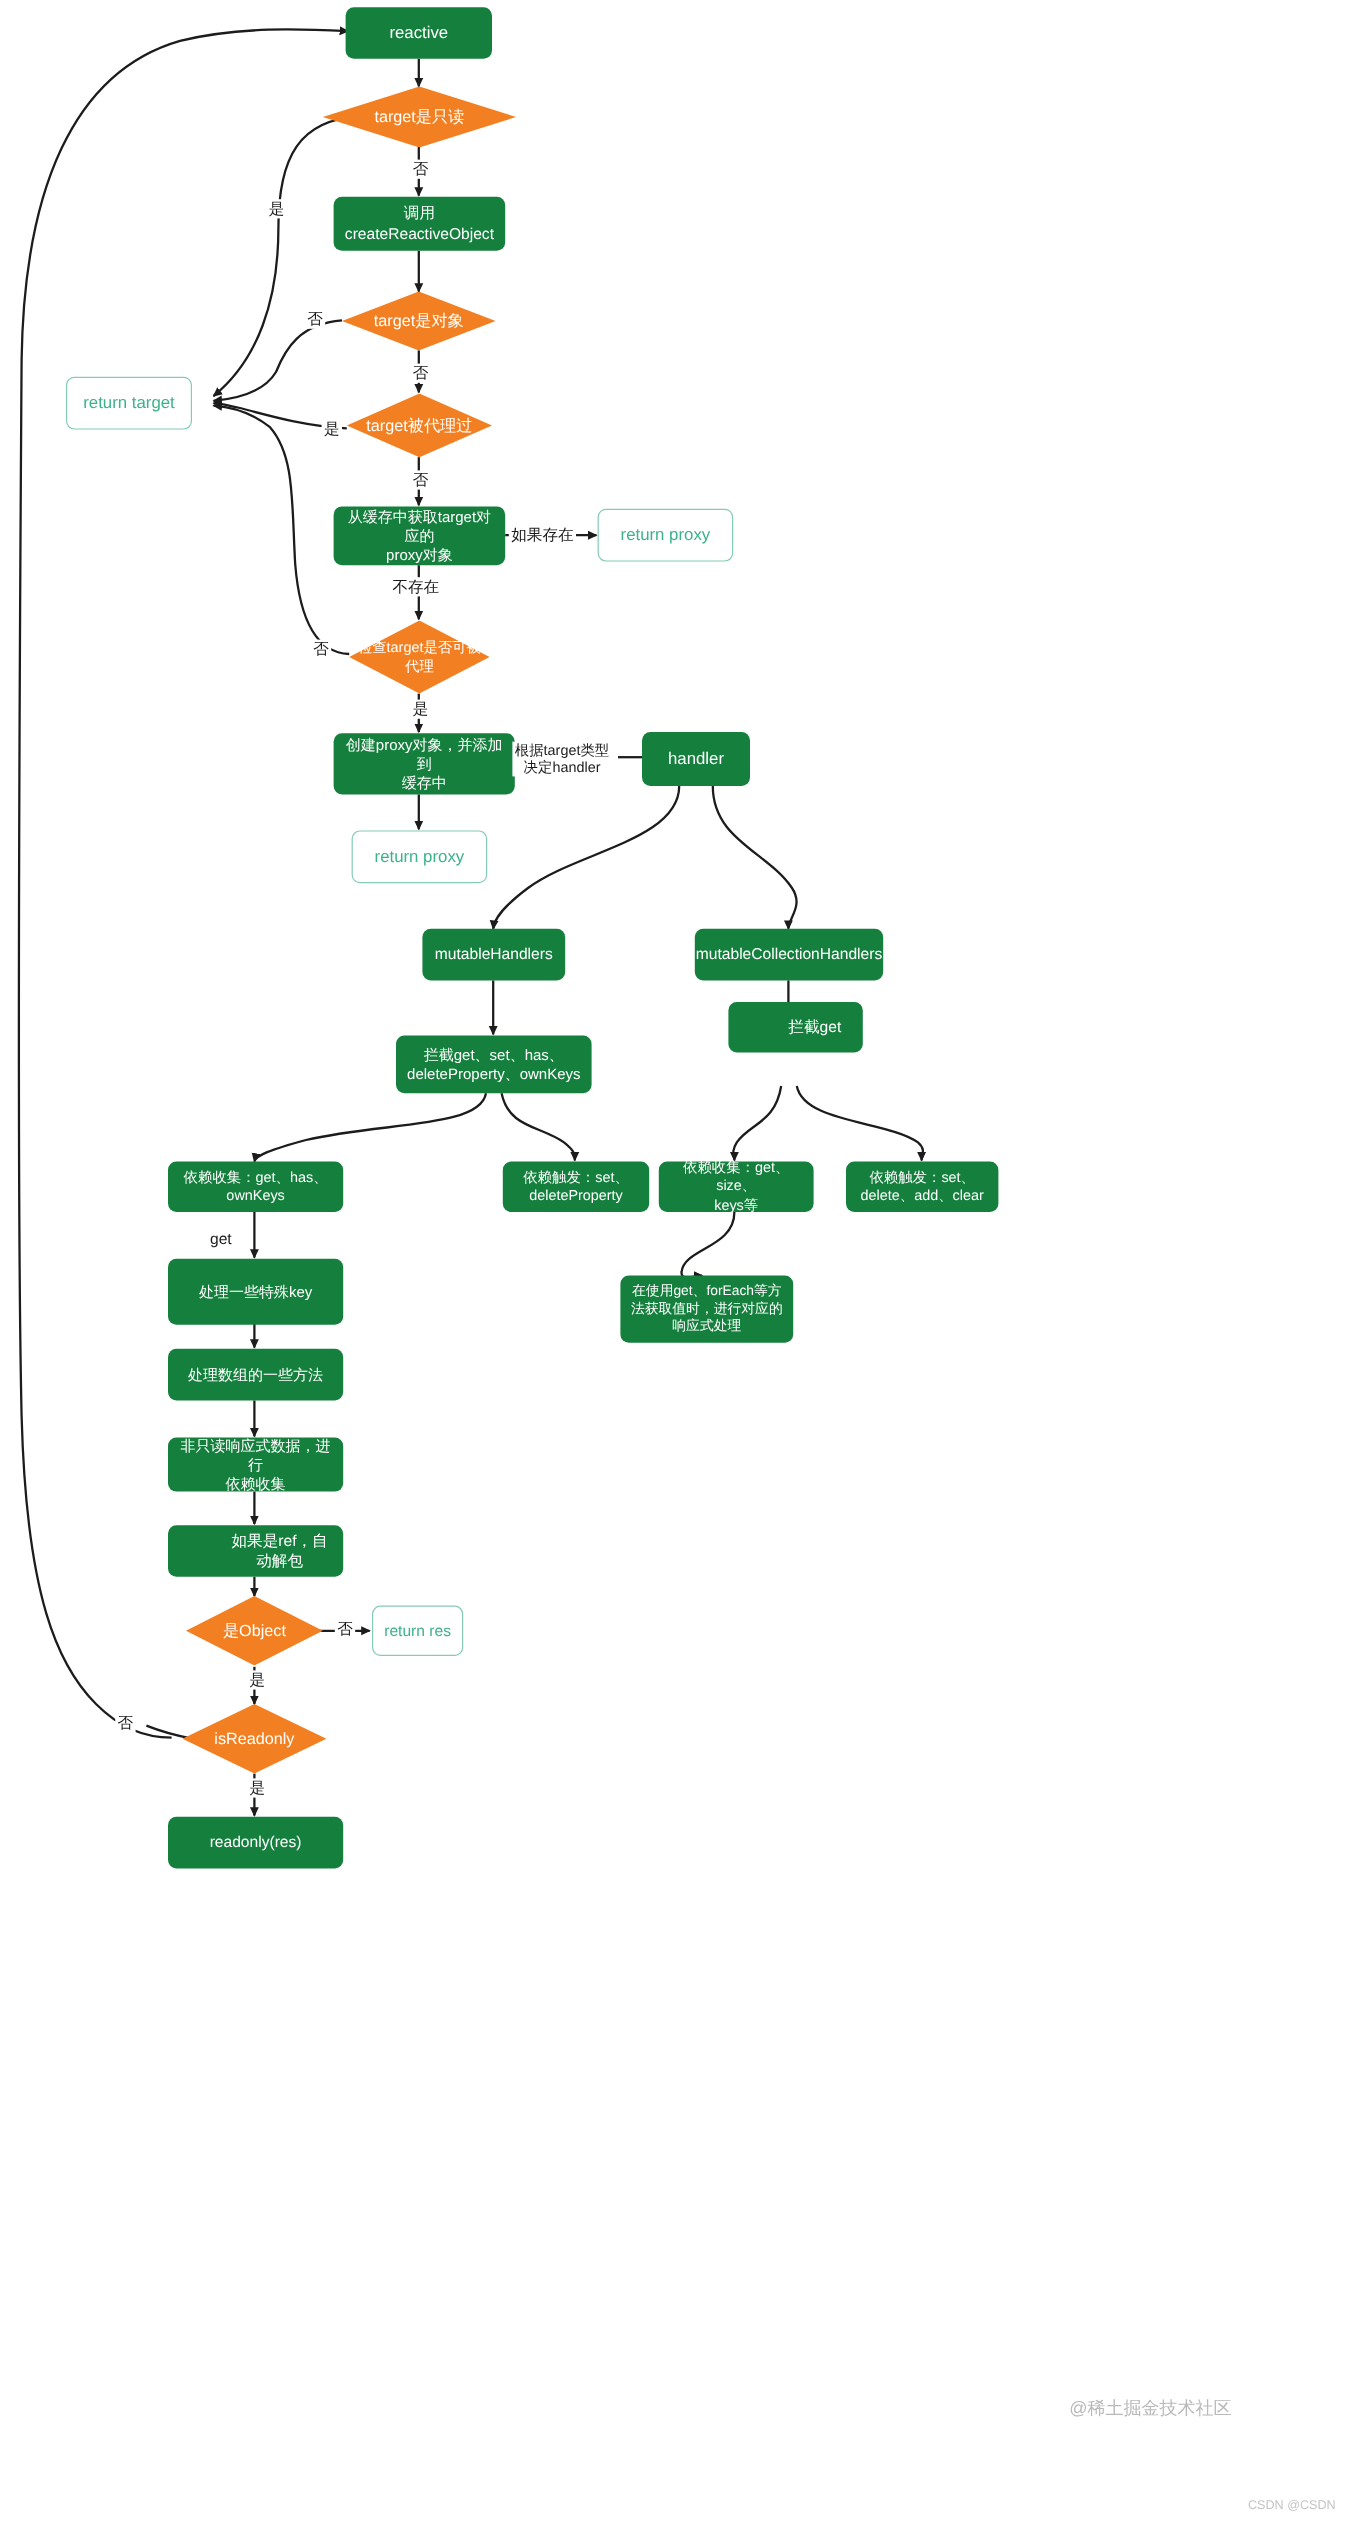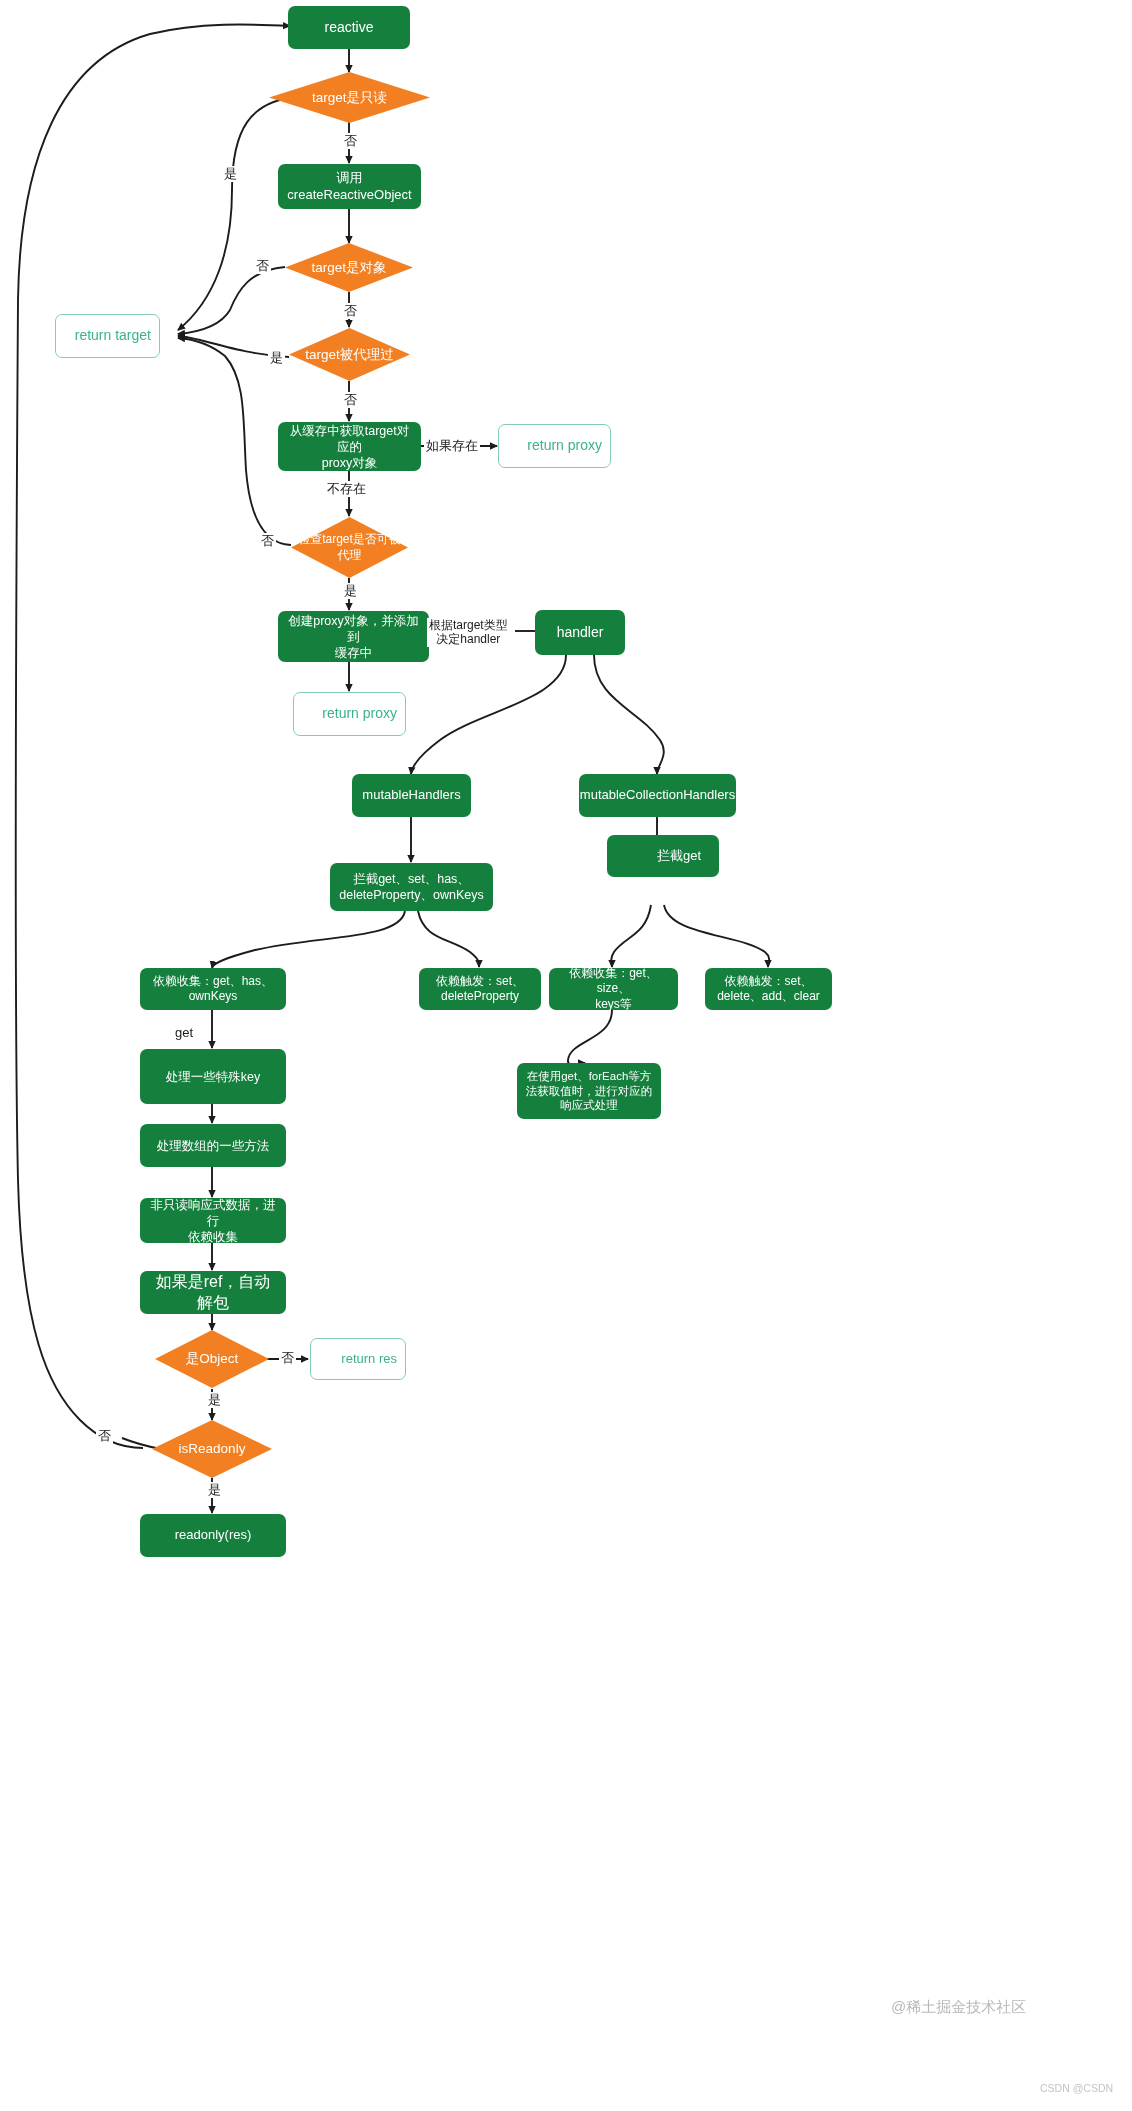--- a/index.html
+++ b/index.html
@@ -44,21 +44,20 @@
     padding: 4px 8px;
   }
   
   .term {
     background: #ffffff;
     color: #3cb289;
     border: 1.3px solid #86ccb3;
     border-radius: 7px;
     font-size: 14px;
     padding: 4px 8px;
-    justify-content: flex-end;
   }
   
   .dec {
     color: #ffffff;
     font-size: 13.5px;
     background: transparent;
     padding: 0;
   }
   .dec .diamond {
     position: absolute;
@@ -285,29 +284,29 @@
   <div class="node proc" style="left:140px; top:1124px; width:146px; height:43px;">
     <span style="font-size:12.5px;">处理数组的一些方法</span>
   </div>
 
   <div class="node proc" style="left:140px; top:1198px; width:146px; height:45px;">
     <span style="font-size:12.5px;">非只读响应式数据，进行
 依赖收集</span>
   </div>
 
   <div class="node proc" style="left:140px; top:1271px; width:146px; height:43px;">
-    <span style="font-size:16px;">如果是ref，自动解包</span>
+    <span style="font-size:13px;margin-left:40px;">如果是ref，自动解包</span>
   </div>
 
   <div class="node dec" style="left:155px; top:1330px; width:114px; height:58px;">
     <span class="diamond"></span>
     <span class="dec-label">是Object</span>
   </div>
 
-  <div class="node term" style="left:310px; top:1338px; width:96px; height:42px;">
+  <div class="node term" style="left:310px; top:1338px; width:76px; height:42px;">
     <span style="font-size:13px;">return res</span>
   </div>
 
   <div class="node dec" style="left:152px; top:1420px; width:120px; height:58px;">
     <span class="diamond"></span>
     <span class="dec-label">isReadonly</span>
   </div>
 
   <div class="node proc" style="left:140px; top:1514px; width:146px; height:43px;">
     <span style="font-size:13px;">readonly(res)</span>

